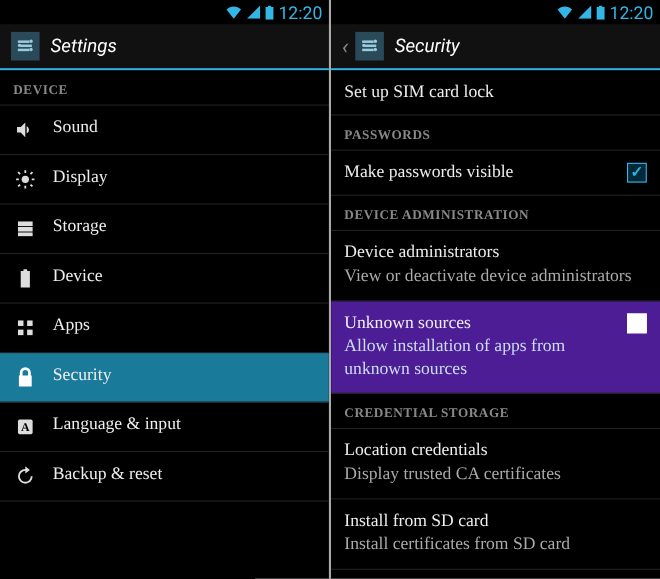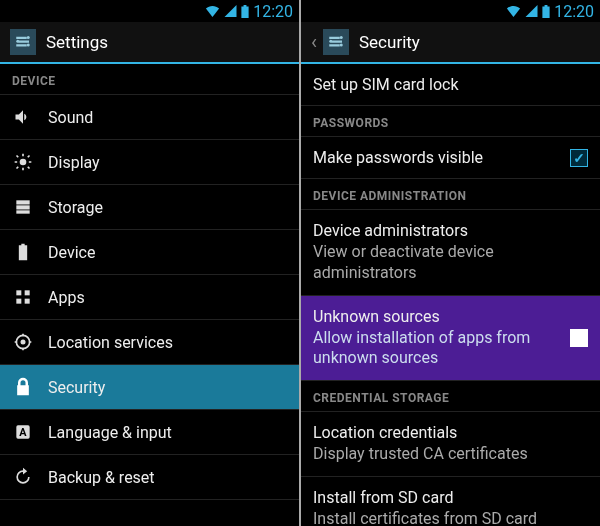--- a/index.html
+++ b/index.html
@@ -1,25 +1,25 @@
 <!DOCTYPE html>
 <html><head>
 <meta charset="utf-8">
 <style>
 * { box-sizing: border-box; margin: 0; padding: 0; }
 body { background: #888; font-family: Roboto, Arial, sans-serif; width: 600px; height: 526px; overflow: hidden; }
 .container { display: flex; gap: 0; }
 .phone { width: 299px; height: 526px; background: #000; display: flex; flex-direction: column; }
 .status-bar { height: 22px; background: #000; display: flex; justify-content: flex-end; align-items: center; padding: 0 6px; gap: 4px; color: #33b5e5; font-size: 16px; }
 .status-bar svg { fill: #33b5e5; }
-.header { height: 42px; background: #111; border-bottom: 2px solid #33b5e5; display: flex; align-items: center; padding: 0 10px; gap: 10px; color: #fff; font-size: 17px; }
+.header { height: 42px; background: #111; border-bottom: 2px solid #33b5e5; display: flex; align-items: center; padding: 0 10px; gap: 10px; color: #fff; font-size: 17px; font-style: italic; }
 .header-icon { width: 26px; height: 26px; background: #2a4a5a; display: flex; align-items: center; justify-content: center; }
-.content { flex: 1; overflow: hidden; background: #000; }
+.content { flex: 1; overflow: hidden; background: #000; font-family: Liberation Serif, serif; }
 .section-h { color: #888; font-size: 12px; font-weight: bold; letter-spacing: 0.5px; padding: 10px 12px 6px; border-bottom: 1px solid #222; }
-.item { display: flex; align-items: center; padding: 11px 12px; border-bottom: 1px solid #222; color: #eee; font-size: 16px; gap: 14px; position: relative; }
+.item { display: flex; padding: 11px 12px; border-bottom: 1px solid #222; color: #eee; font-size: 16px; gap: 14px; position: relative; }
 .item.selected { background: #1a7a9a; }
 .item.highlight { background: #4c1d95; }
 .item.dim { color: #555; }
 .item .icon { width: 22px; height: 22px; display: flex; align-items: center; justify-content: center; flex-shrink: 0; }
 .item .icon svg { fill: #ddd; }
 .item.selected .icon svg, .item.highlight .icon svg { fill: #fff; }
 .item-text { flex: 1; }
 .item-sub { font-size: 16px; color: #aaa; margin-top: 2px; line-height: 1.3; }
 .item.highlight .item-sub { color: #cde; }
 .chk { width: 18px; height: 18px; border: 1px solid #33b5e5; display: flex; align-items: center; justify-content: center; background: #002a3a; flex-shrink: 0; }
@@ -103,30 +103,20 @@
               <rect x="4" y="4" width="6" height="6"></rect>
               <rect x="14" y="4" width="6" height="6"></rect>
               <rect x="4" y="14" width="6" height="6"></rect>
               <rect x="14" y="14" width="6" height="6"></rect>
             </svg>
           </span>
       <span class="item-text">Apps</span>
     </div>
 
 
-    <div class="item">
-      <span class="icon">
-            <svg viewBox="0 0 24 24" width="20" height="20">
-              <circle cx="12" cy="12" r="3"></circle>
-              <path d="M12 2v3M12 19v3M2 12h3M19 12h3" stroke="#ddd" stroke-width="2"></path>
-              <circle cx="12" cy="12" r="8" fill="none" stroke="#ddd" stroke-width="2"></circle>
-            </svg>
-          </span>
-      <span class="item-text">Location services</span>
-    </div>
     <div class="item selected">
       <span class="icon">
             <svg viewBox="0 0 24 24" width="20" height="20" fill="#fff">
               <path d="M6 10V7a6 6 0 0112 0v3h1v12H5V10h1zm3 0h6V7a3 3 0 00-6 0v3z"></path>
             </svg>
           </span>
       <span class="item-text">Security</span>
     </div>
     <div class="item">
       <span class="icon">

